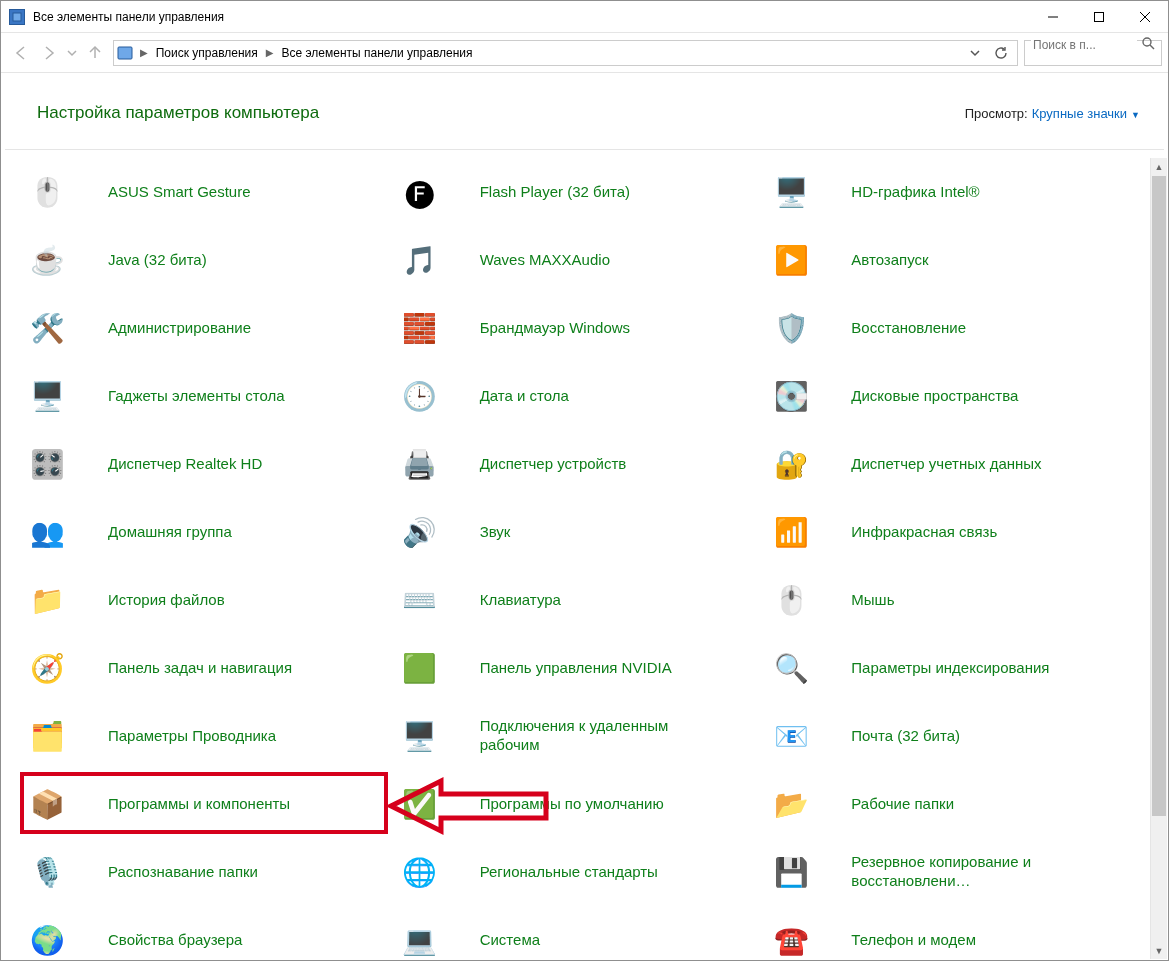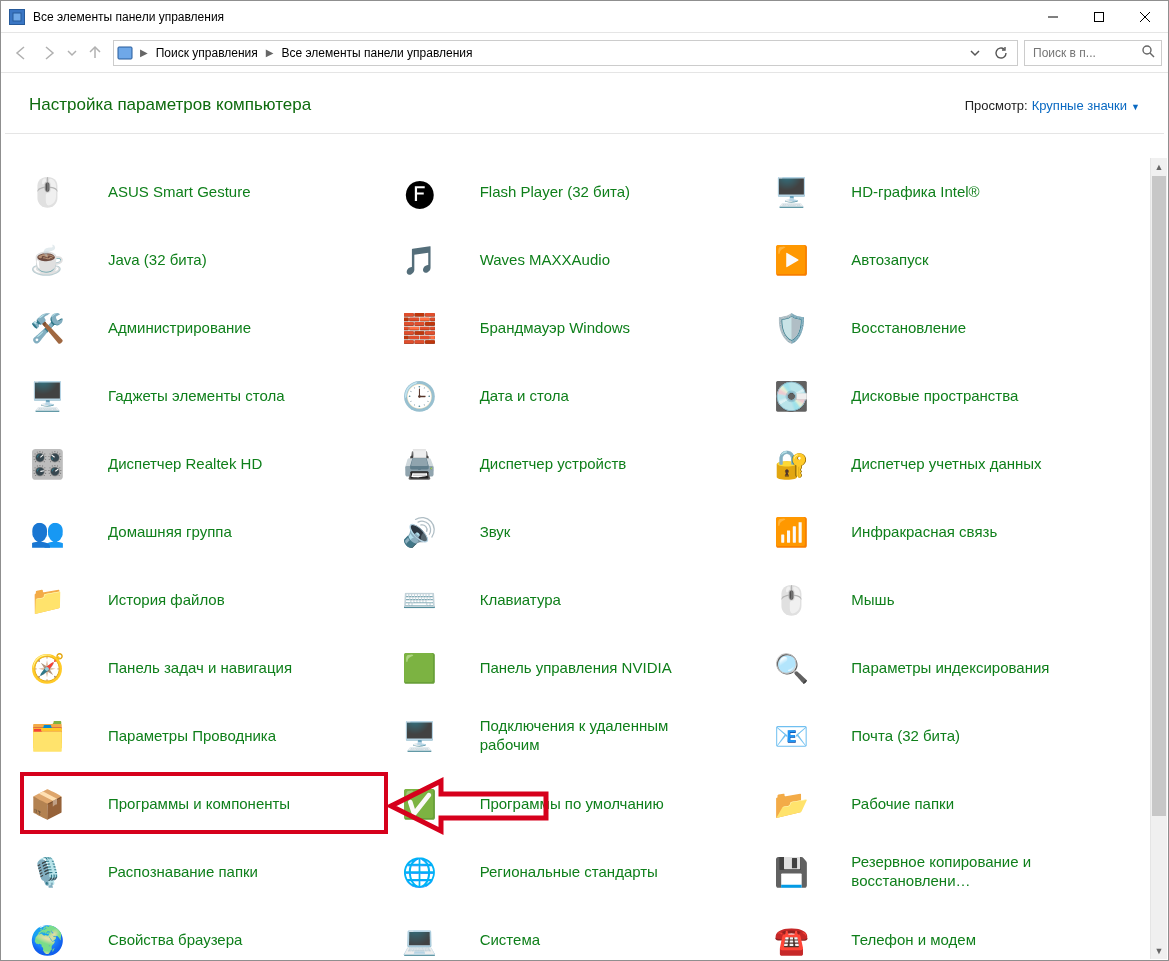--- a/index.html
+++ b/index.html
@@ -72,36 +72,36 @@
     padding-right: 4px;
   }
   .refresh-btn, .dd-btn {
     width: 20px; height: 20px;
     display: flex; align-items: center; justify-content: center;
     color: #555;
   }
   .search-box {
     width: 138px; height: 16px;
     border: 1px solid #ccc;
-    display: flex; align-items: center;
+    display: flex; align-items: flex-end;
     padding: 12px 6px;
     color: #888;
     font-size: 12px;
   }
   .search-box input {
     border: 0; outline: 0; width: 100%; font-size: 12px; color: #555;
   }
   .search-box .mag { margin-left: 4px; color: #666; }
   
   .hdr {
     display: flex; align-items: center;
     padding: 22px 28px 18px 28px;
   }
   .hdr h1 {
-    margin: 0;
+    margin: 8px;
     font-weight: normal;
     font-size: 17px;
     color: #0e6b0e;
   }
   .hdr-right {
     margin-left: auto;
     display: flex; align-items: center;
     font-size: 13px;
   }
   .view-label { color: #222; margin-right: 4px; }

